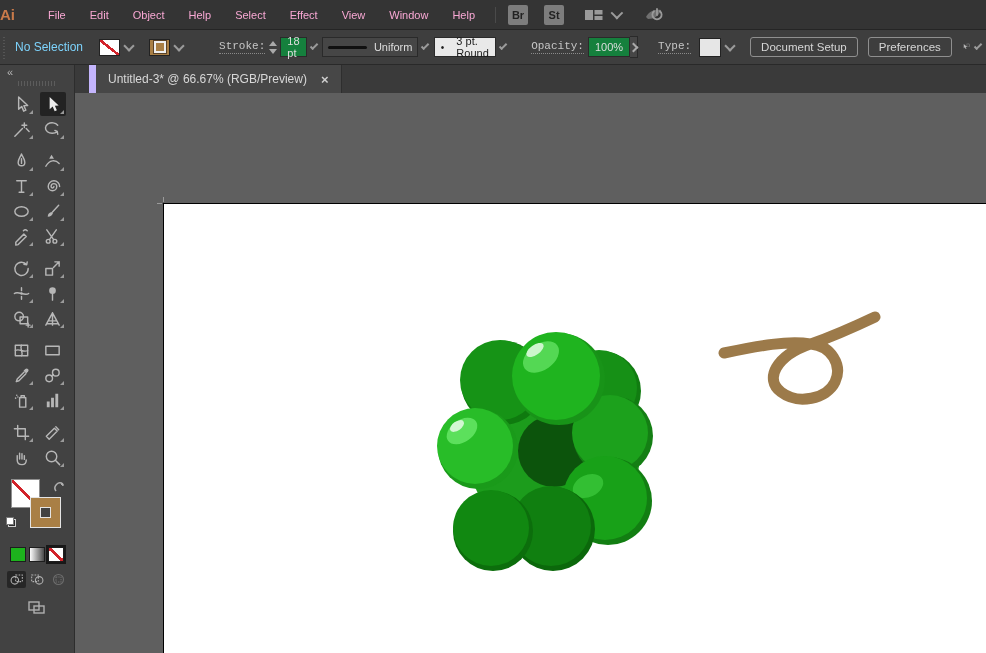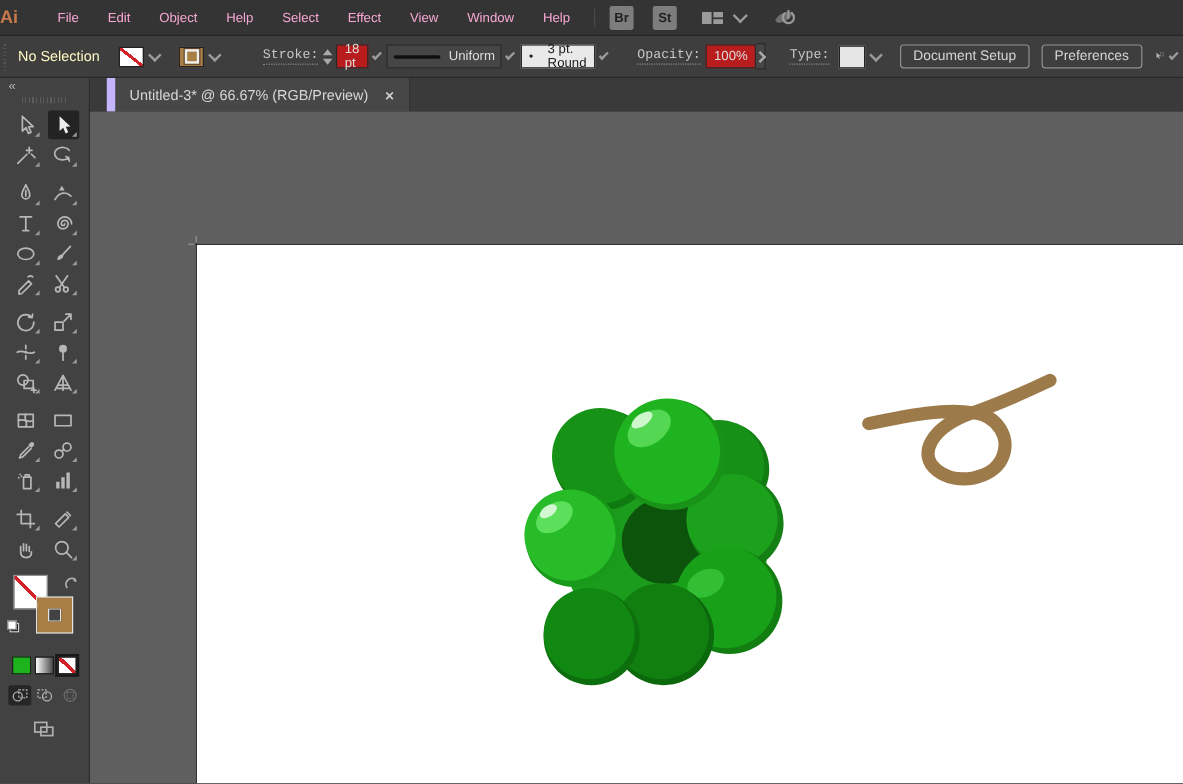--- a/index.html
+++ b/index.html
@@ -15,34 +15,34 @@
   .mb-btn{width:20px;height:20px;background:#7d7d7d;color:#222;border-radius:2px;
           font-size:11px;font-weight:bold;display:flex;align-items:center;justify-content:center;margin-right:16px;}
   .workspace-wrap{display:flex;align-items:center;margin:0 14px 0 4px;}
   .chev{width:7px;height:7px;border-right:2px solid #9b9b9b;border-bottom:2px solid #9b9b9b;
         transform:rotate(45deg) translateY(-2px);display:inline-block;margin-left:7px;}
   
   .controlbar{position:absolute;left:0;top:30px;width:986px;height:34px;background:#3e3e3e;
               border-bottom:1px solid #292929;display:flex;align-items:center;font-size:11px;color:#c6c6c6;}
   .grip-v{width:5px;height:24px;margin-left:3px;
           background:repeating-linear-gradient(0deg,#555 0 1px,transparent 1px 3px);}
-  .status{margin:0 16px 0 10px;font-size:12px;color:#fef9c3;white-space:nowrap;text-align:center;}
+  .status{margin:0 16px 0 10px;font-size:12px;color:#7dd3fc;white-space:nowrap;text-align:center;}
   .sw{width:21px;height:17px;border:1px solid #222;box-sizing:border-box;background:#fff;position:relative;}
   .sw.none{background:linear-gradient(to top right,#fff 44%,#d2232a 44%,#d2232a 55%,#fff 55%);}
   .sw.strokecol{background:#a97f45;display:flex;align-items:center;justify-content:center;}
   .sw.strokecol i{display:block;width:8px;height:8px;border:2px solid #efefef;box-shadow:0 0 0 1px #5b4327;}
   .cb-group{display:flex;align-items:center;margin-right:10px;}
   .chev2{width:6px;height:6px;border-right:2px solid #9b9b9b;border-bottom:2px solid #9b9b9b;
          transform:rotate(45deg);display:inline-block;margin:0 6px 2px 5px;}
   .lbl{margin:0 4px 0 20px;border-bottom:1px dotted #8a8a8a;padding-bottom:1px;white-space:nowrap;font-family:Liberation Mono, monospace;}
   .stepper{width:11px;height:20px;display:flex;flex-direction:column;align-items:center;justify-content:center;margin-right:3px;}
   .stepper b{width:0;height:0;border-left:4px solid transparent;border-right:4px solid transparent;}
   .stepper .up{border-bottom:5px solid #a9a9a9;margin-bottom:3px;}
   .stepper .dn{border-top:5px solid #a9a9a9;}
-  .field{height:20px;background:#b91c1c;border:1px solid #2a2a2a;box-sizing:border-box;color:#ddd;
+  .field{height:20px;background:#15803d;border:1px solid #2a2a2a;box-sizing:border-box;color:#ddd;
          display:flex;align-items:center;padding:0 6px;}
   .fld-stroke{width:46px;}
   .fld-opacity{width:56px;}
   .profile-box{height:20px;width:96px;background:#464646;border:1px solid #2a2a2a;box-sizing:border-box;
                display:flex;align-items:center;padding:0 5px;color:#ddd;}
   .profile-line{width:42px;height:3px;background:#101010;border-radius:2px;margin-right:7px;}
   .brush-box{height:20px;width:104px;background:#e9e9e9;border:1px solid #2a2a2a;box-sizing:border-box;
              display:flex;align-items:center;color:#1c1c1c;padding:0 6px;}
   .brush-box .dot{margin-right:12px;font-size:10px;}
   .next-btn{width:14px;height:20px;display:flex;align-items:center;justify-content:center;border:1px solid #2a2a2a;border-left:none;background:#464646;}

